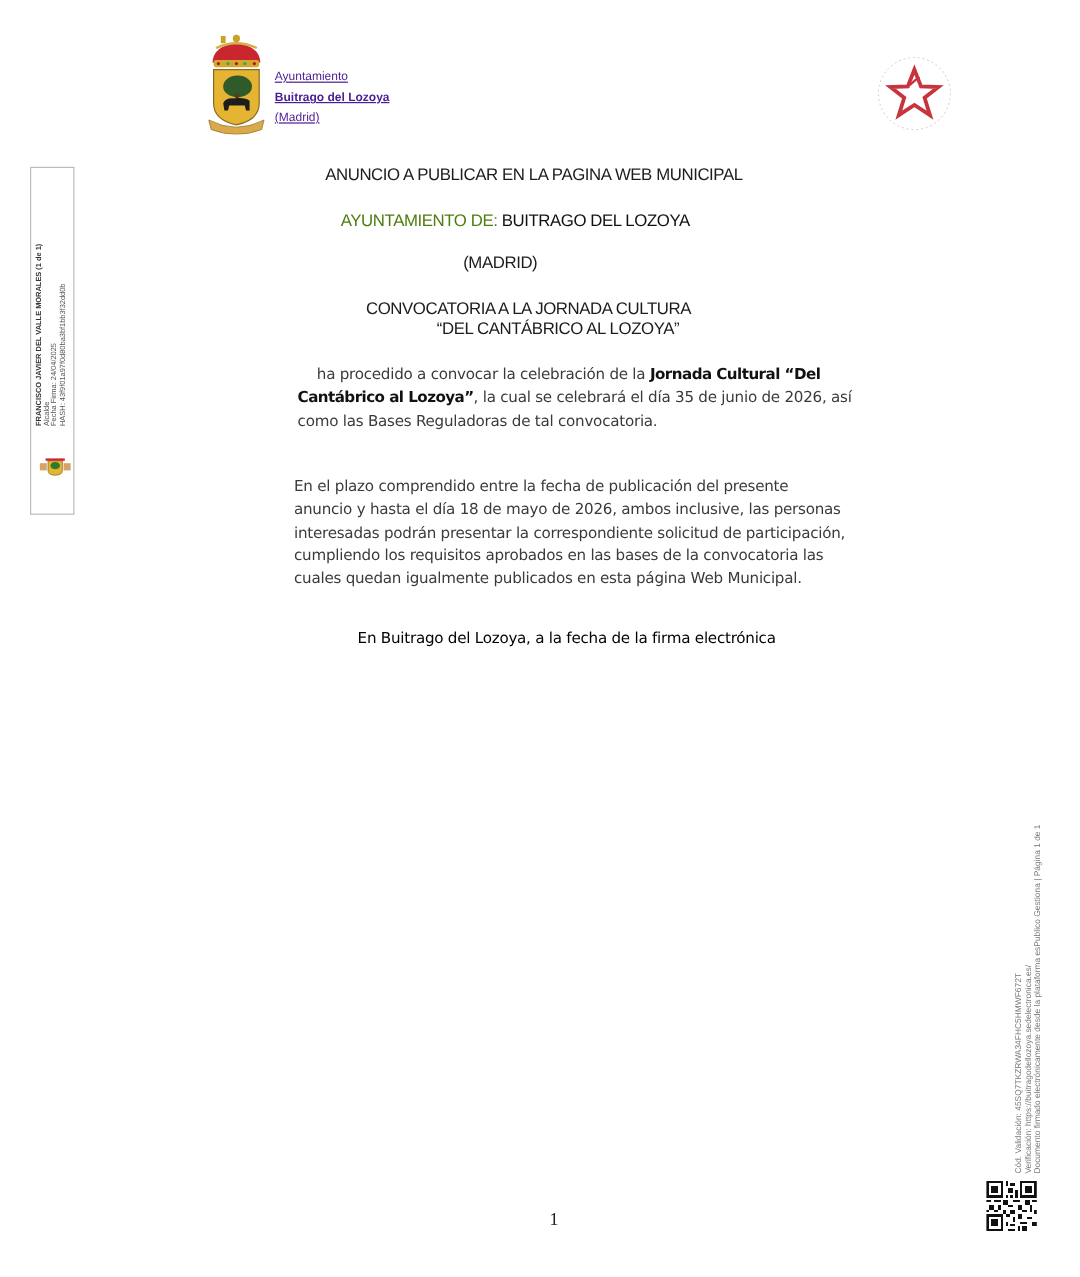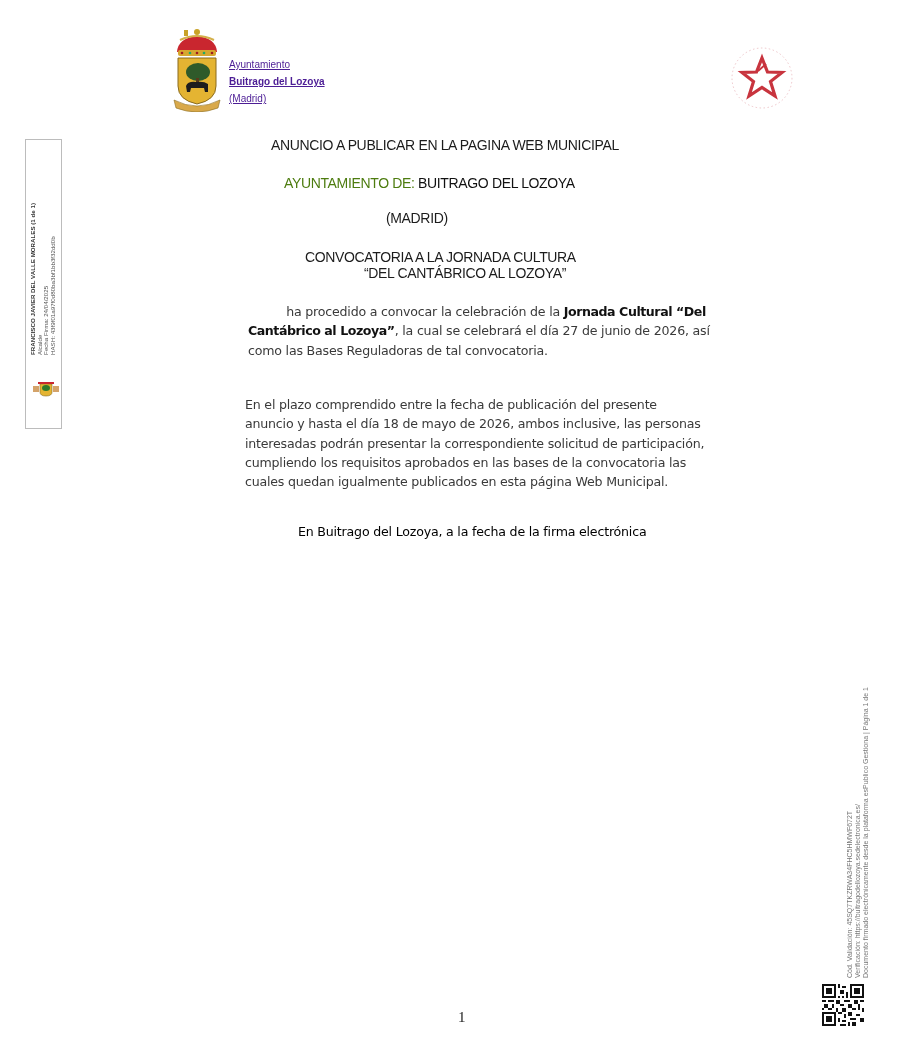--- a/index.html
+++ b/index.html
@@ -31,21 +31,21 @@
     .t-title { left: 271px; top: 137px; }
     .t-ayto { left: 284px; top: 175px; }
     .t-madrid { left: 386px; top: 210px; }
     .t-conv1 { left: 305px; top: 249px; }
     .t-conv2 { left: 328px; top: 265px; margin-left: 36px; }
 
     .para { line-height: 19.3px; font-size: 12.6px; color: #3a3a3a; letter-spacing: -0.2px; }
     .para b { color: #111; font-weight: bold; letter-spacing: -0.45px; }
     .p1 { left: 248px; top: 302px; width: 480px; }
     .p1 .ln { display: block; white-space: nowrap; }
-    .p1 .ln.l2 { margin-left: 16px; text-align: center; }
+    .p1 .ln.l2 { margin-left: 16px; }
     .p2 { left: 245px; top: 395px; width: 500px; }
     .p2 .ln { display: block; white-space: nowrap; }
     .t-sign { left: 298px; top: 524px; font-size: 12.6px; color: #000000; letter-spacing: -0.2px; }
 
     
     .val-text {
       position: absolute; left: 846px; top: 978px;
       transform-origin: 0 0; transform: rotate(-90deg);
       font-family: "Liberation Sans", sans-serif; font-size: 7px; line-height: 8px; color: #777; white-space: nowrap;
     }
@@ -112,21 +112,21 @@
 <div class="abs doc t-title">ANUNCIO A PUBLICAR EN LA PAGINA WEB MUNICIPAL</div>
 <div class="abs doc t-ayto">
   <span style="color:#4d7c0f">AYUNTAMIENTO DE: </span><span style="color:#111">BUITRAGO DEL LOZOYA</span>
 </div>
 <div class="abs doc t-madrid">(MADRID)</div>
 <div class="abs doc t-conv1">CONVOCATORIA A LA JORNADA CULTURA</div>
 <div class="abs doc t-conv2">“DEL CANTÁBRICO AL LOZOYA”</div>
 
 <div class="abs para p1">
   <span class="ln l2"><span>ha procedido a convocar la celebración de la </span><b>Jornada Cultural “Del</b></span>
-  <span class="ln"><b>Cantábrico al Lozoya”</b><span>, la cual se celebrará el día 27 de junio de 2026, así</span></span>
+  <span class="ln"><b>Cantábrico al Lozoya”</b><span>, la cual se celebrará el día 35 de junio de 2026, así</span></span>
   <span class="ln">como las Bases Reguladoras de tal convocatoria.</span>
 </div>
 
 <div class="abs para p2">
   <span class="ln">En el plazo comprendido entre la fecha de publicación del presente</span>
   <span class="ln">anuncio y hasta el día 18 de mayo de 2026, ambos inclusive, las personas</span>
   <span class="ln">interesadas podrán presentar la correspondiente solicitud de participación,</span>
   <span class="ln">cumpliendo los requisitos aprobados en las bases de la convocatoria las</span>
   <span class="ln">cuales quedan igualmente publicados en esta página Web Municipal.</span>
 </div>

